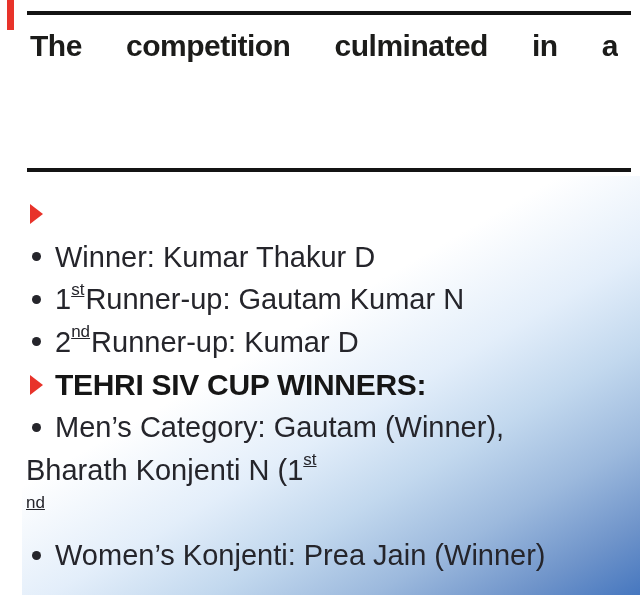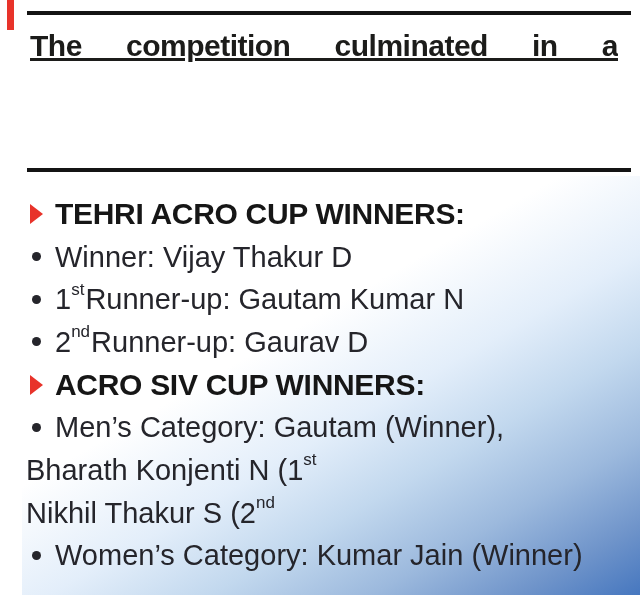--- a/index.html
+++ b/index.html
@@ -35,21 +35,20 @@
     font-size: 30px;
     font-weight: 700;
     letter-spacing: -0.5px;
     line-height: 41.5px;
   }
   .hline {
     height: 41.5px;
     overflow: hidden;
     text-align: justify;
     text-align-last: justify;
-    text-decoration: underline;
   }
   .hline::after { content: ""; display: inline-block; width: 100%; height: 0; }
 
   .winners-panel {
     position: absolute;
     left: 22px; top: 176px;
     width: 618px; height: 419px;
     background: linear-gradient(150deg,
       #ffffff 0%, #ffffff 40%,
       #e3eefa 56%, #c2d8ee 68%,
@@ -90,20 +89,21 @@
     margin-top: -5px;
     width: 9px; height: 9px;
     border-radius: 50%;
     background: #25252b;
   }
   .sup {
     font-size: 17px;
     position: relative;
     top: -10px;
     margin-right: 1px;
+    text-decoration: underline;
   }
 </style>
 </head>
 <body>
 
 <div class="screen">
 
   <div class="red-bar"></div>
 
   <div class="rule rule-top"></div>
@@ -111,61 +111,59 @@
   <div class="headline">
     <div class="hline">The competition culminated in a</div>
   </div>
 
   <div class="rule rule-mid"></div>
 
   <div class="winners-panel">
 
     <div class="row header">
       <span class="arrow-icon"></span>
-      <span>TEHRI ACRO CUP WINNERS:</span>
     </div>
 
     <div class="row bullet">
       <span class="bullet-icon"></span>
-      <span>Winner: Vijay Thakur D</span>
+      <span>Winner: Kumar Thakur D</span>
     </div>
 
     <div class="row bullet">
       <span class="bullet-icon"></span>
       <span>1</span>
         <span class="sup">st</span>
         <span> Runner-up: Gautam Kumar N</span>
     </div>
 
     <div class="row bullet">
       <span class="bullet-icon"></span>
       <span>2</span>
         <span class="sup">nd</span>
-        <span> Runner-up: Gaurav D</span>
+        <span> Runner-up: Kumar D</span>
     </div>
 
     <div class="row header">
       <span class="arrow-icon"></span>
-      <span>ACRO SIV CUP WINNERS:</span>
+      <span>TEHRI SIV CUP WINNERS:</span>
     </div>
 
     <div class="row bullet">
       <span class="bullet-icon"></span>
       <span>Men’s Category: Gautam (Winner),</span>
     </div>
 
     <div class="row cont">
       <span>Bharath Konjenti N (1</span>
         <span class="sup">st</span>
     </div>
 
     <div class="row cont">
-      <span>Nikhil Thakur S (2</span>
         <span class="sup">nd</span>
     </div>
 
     <div class="row bullet">
       <span class="bullet-icon"></span>
-      <span>Women’s Category: Kumar Jain (Winner)</span>
+      <span>Women’s Konjenti: Prea Jain (Winner)</span>
     </div>
 
   </div>
 </div>
 
 </body></html>

